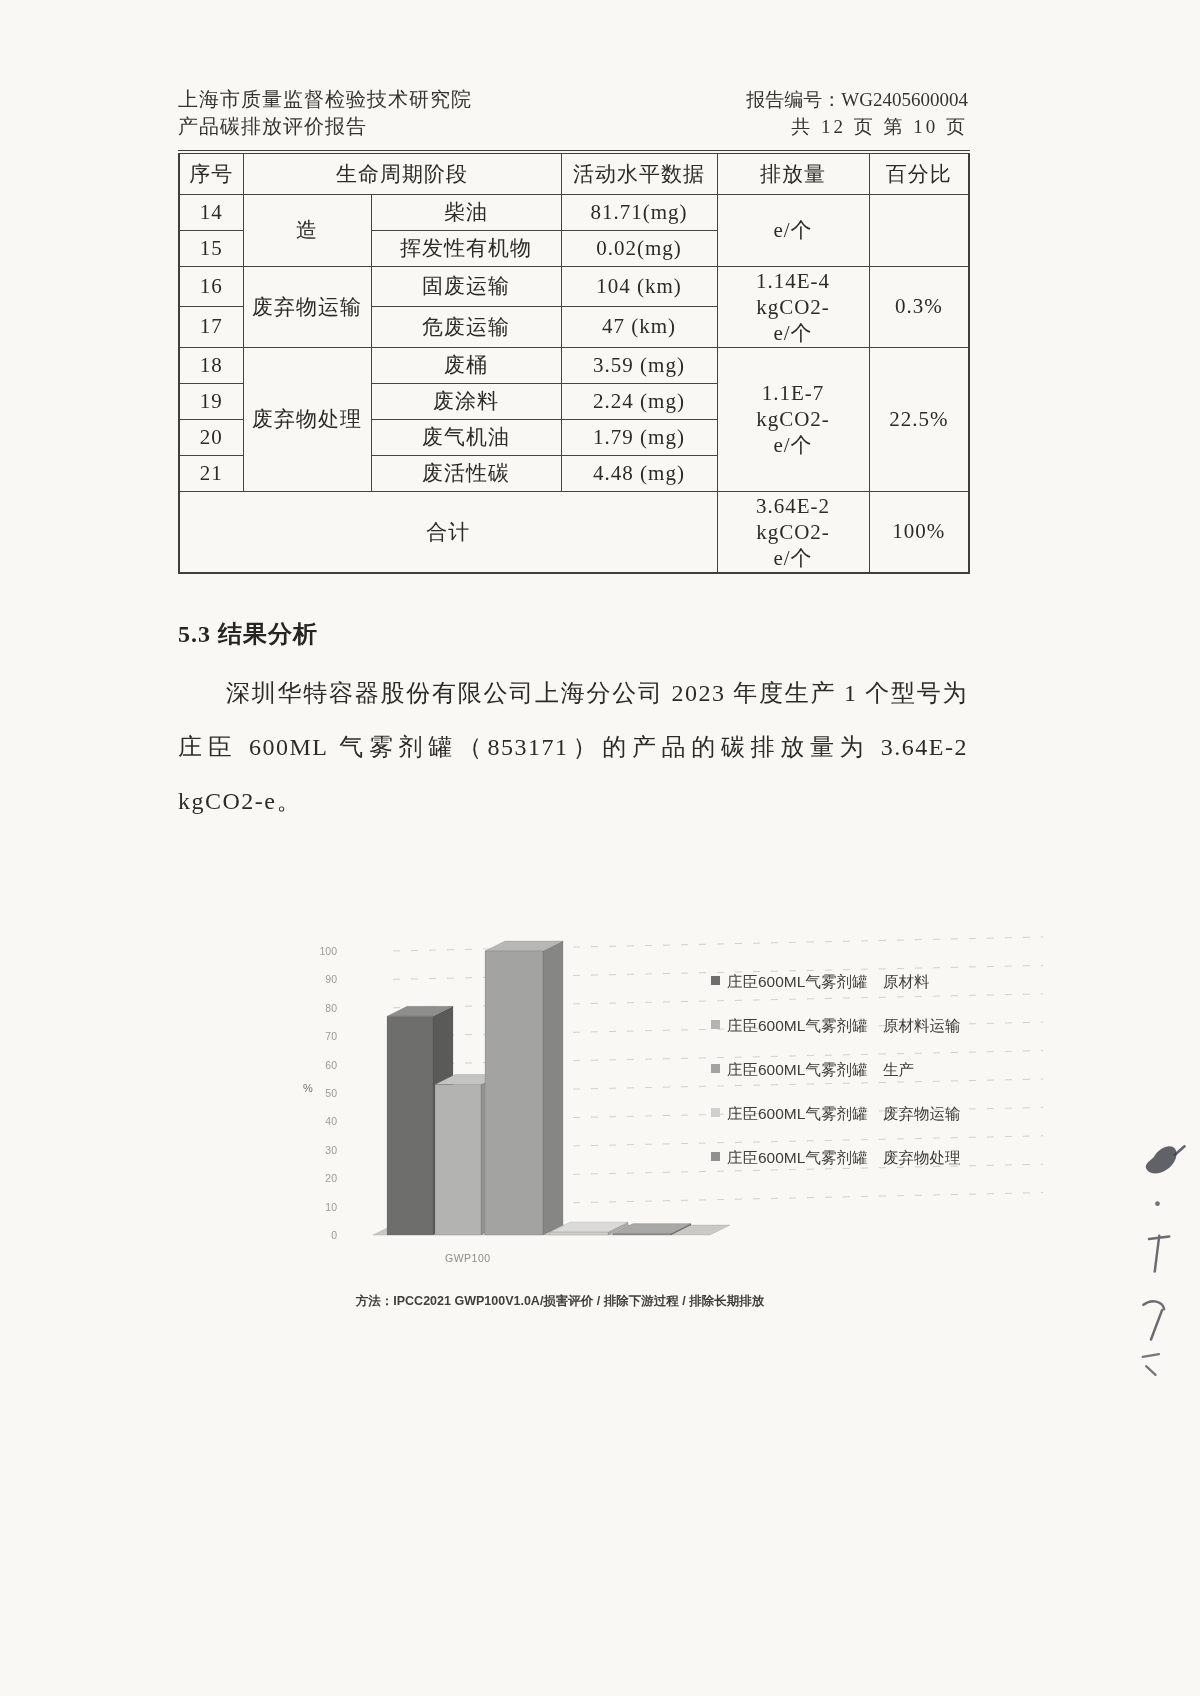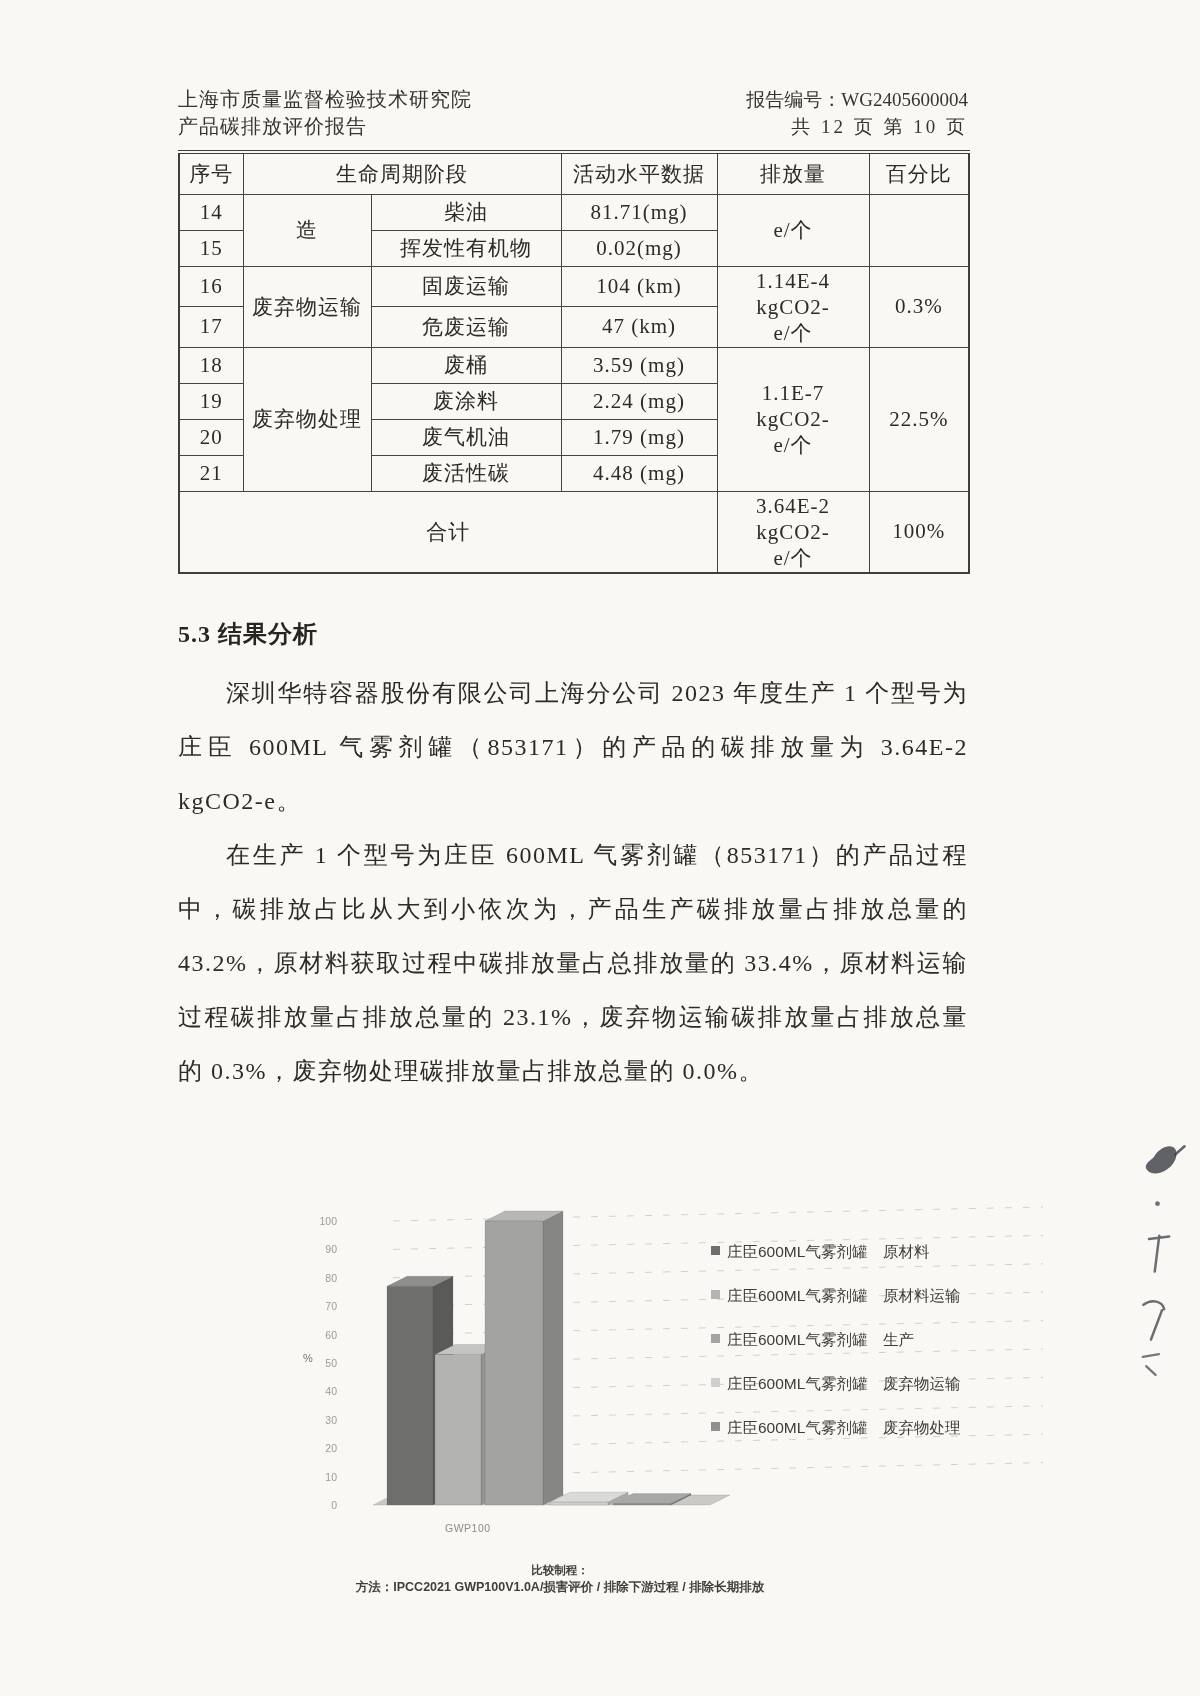--- a/index.html
+++ b/index.html
@@ -151,21 +151,20 @@
       <td colspan="4" class="total-label">合计</td>
       <td class="pre">3.64E-2 kgCO2-
 e/个</td>
       <td>100%</td>
     </tr>
   </tbody>
     </table>
 
   <div class="sec-heading">5.3 结果分析</div>
   <p class="para">深圳华特容器股份有限公司上海分公司 2023 年度生产 1 个型号为庄臣 600ML 气雾剂罐（853171）的产品的碳排放量为 3.64E-2 kgCO2-e。</p>
-  <p class="para">在生产 1 个型号为庄臣 600ML 气雾剂罐（853171）的产品过程中，碳排放占比从大到小依次为，产品生产碳排放量占排放总量的 43.2%，原材料获取过程中碳排放量占总排放量的 33.4%，原材料运输过程碳排放量占排放总量的 23.1%，废弃物运输碳排放量占排放总量的 0.3%，废弃物处理碳排放量占排放总量的 0.0%。</p>
 
   <div class="figure-block">
     <div class="chart-wrap">
       <svg width="780" height="432" viewBox="0 0 780 432" xmlns="http://www.w3.org/2000/svg">
           <line x1="98" y1="360.6" x2="748" y2="346.6" stroke="#9a9a96" stroke-width="1" stroke-dasharray="7 11" opacity="0.42"></line>
           <line x1="98" y1="332.2" x2="748" y2="318.2" stroke="#9a9a96" stroke-width="1" stroke-dasharray="7 11" opacity="0.42"></line>
           <line x1="98" y1="303.8" x2="748" y2="289.8" stroke="#9a9a96" stroke-width="1" stroke-dasharray="7 11" opacity="0.42"></line>
           <line x1="98" y1="275.4" x2="748" y2="261.4" stroke="#9a9a96" stroke-width="1" stroke-dasharray="7 11" opacity="0.42"></line>
           <line x1="98" y1="247" x2="748" y2="233" stroke="#9a9a96" stroke-width="1" stroke-dasharray="7 11" opacity="0.42"></line>
           <line x1="98" y1="218.6" x2="748" y2="204.6" stroke="#9a9a96" stroke-width="1" stroke-dasharray="7 11" opacity="0.42"></line>
@@ -220,21 +219,20 @@
             <span class="legend-marker" style="background: rgb(207, 207, 205);"></span>
             <span class="legend-label">庄臣600ML气雾剂罐　废弃物运输</span>
           </div>
           <div class="legend-item">
             <span class="legend-marker" style="background: rgb(144, 144, 142);"></span>
             <span class="legend-label">庄臣600ML气雾剂罐　废弃物处理</span>
           </div>
         </div>
     </div>
     <div class="chart-footnote">
-      <div class="fn1">比较制程：</div>
       <div class="fn2">方法：IPCC2021 GWP100V1.0A/损害评价 / 排除下游过程 / 排除长期排放</div>
     </div>
   </div>
 
 </div>
 
 <svg class="handwriting" width="70" height="260" viewBox="0 0 70 260" xmlns="http://www.w3.org/2000/svg">
   <path d="M20,20 C28,4 46,4 42,20 C38,33 22,40 15,34 C10,29 14,26 20,20 Z" fill="#3f3f49" opacity="0.82"></path>
   <path d="M41,16 L50,7" stroke="#3f3f49" stroke-width="2.6" stroke-linecap="round" opacity="0.8" fill="none"></path>
   <circle cx="27" cy="66" r="2.4" fill="#44444e" opacity="0.75"></circle>

